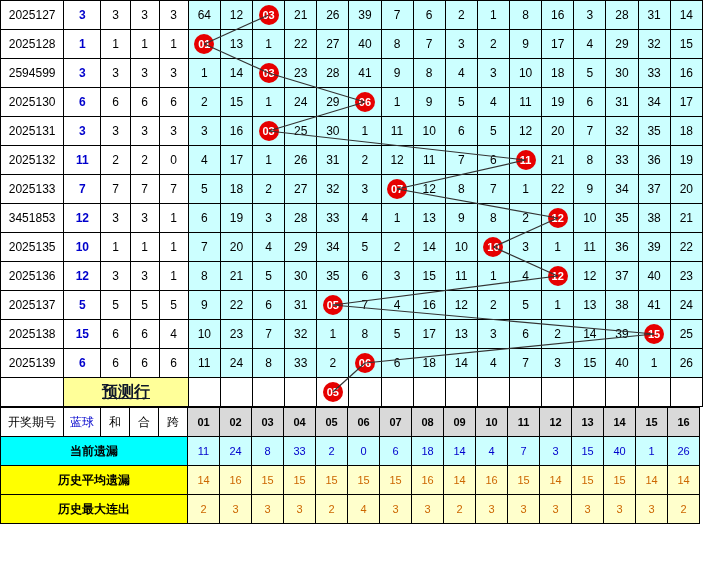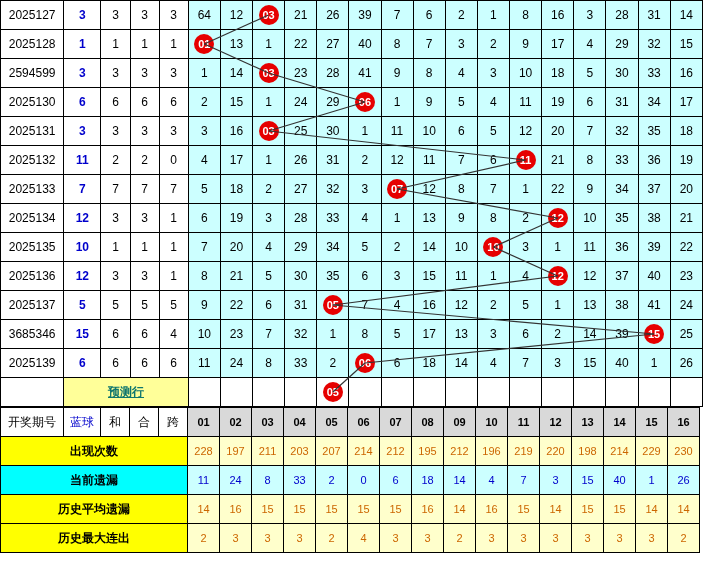--- a/index.html
+++ b/index.html
@@ -12,21 +12,21 @@
   .c-issue{width:62px;background:#fff;font-size:12px;}
   .c-blue{width:36px;background:#fff;color:#0000cc;font-weight:bold;}
   .c-he{width:28px;background:#fff;}
   .c-ge{width:28px;background:#fff;}
   .c-kua{width:28px;background:#fff;}
   .c-num{width:31px;background:#ccffff;}
   .ball{
     display:inline-block;width:20px;height:20px;line-height:20px;border-radius:50%;
     background:#e60000;color:#fff;font-weight:bold;font-size:11px;
   }
-  .pred-label{background:#ffff99;color:#0f766e;font-weight:bold;font-size:12px;text-decoration:underline;}
+  .pred-label{background:#ffff99;color:#0f172a;font-weight:bold;font-size:16px;text-decoration:underline;}
   .blank{background:#fff;}
   
   .hdr{background:#ffffff;font-weight:normal;font-size:12px;}
   .hdr-num{background:#d9d9d9;font-weight:bold;font-size:11px;}
   .row-label{background:#ffff00;font-weight:bold;font-size:12px;}
   .row-label-cyan{background:#00ffff;font-weight:bold;font-size:12px;}
   .v-yellow{background:#ffffcc;color:#cc6600;font-size:11px;}
   .v-cyan{background:#ccffff;color:#0000cc;font-size:11px;}
   #lines{position:absolute;left:0;top:0;pointer-events:none;}
   .rowh{height:29px;}
@@ -193,21 +193,21 @@
           <td class="c-num">8</td>
           <td class="c-num">7</td>
           <td class="c-num">1</td>
           <td class="c-num">22</td>
           <td class="c-num">9</td>
           <td class="c-num">34</td>
           <td class="c-num">37</td>
           <td class="c-num">20</td>
         </tr>
         <tr class="rowh">
-          <td class="c-issue">2025134</td>
+          <td class="c-issue">3451853</td>
           <td class="c-blue">12</td>
           <td class="c-he">3</td>
           <td class="c-ge">3</td>
           <td class="c-kua">1</td>
           <td class="c-num">6</td>
           <td class="c-num">19</td>
           <td class="c-num">3</td>
           <td class="c-num">28</td>
           <td class="c-num">33</td>
           <td class="c-num">4</td>
@@ -285,21 +285,21 @@
           <td class="c-num">12</td>
           <td class="c-num">2</td>
           <td class="c-num">5</td>
           <td class="c-num">1</td>
           <td class="c-num">13</td>
           <td class="c-num">38</td>
           <td class="c-num">41</td>
           <td class="c-num">24</td>
         </tr>
         <tr class="rowh">
-          <td class="c-issue">3685346</td>
+          <td class="c-issue">2025138</td>
           <td class="c-blue">15</td>
           <td class="c-he">6</td>
           <td class="c-ge">6</td>
           <td class="c-kua">4</td>
           <td class="c-num">10</td>
           <td class="c-num">23</td>
           <td class="c-num">7</td>
           <td class="c-num">32</td>
           <td class="c-num">1</td>
           <td class="c-num">8</td>
@@ -379,39 +379,20 @@
           <td class="c-num hdr-num">09</td>
           <td class="c-num hdr-num">10</td>
           <td class="c-num hdr-num">11</td>
           <td class="c-num hdr-num">12</td>
           <td class="c-num hdr-num">13</td>
           <td class="c-num hdr-num">14</td>
           <td class="c-num hdr-num">15</td>
           <td class="c-num hdr-num">16</td>
         </tr>
         <tr class="rowh">
-          <td colspan="5" class="row-label">出现次数</td>
-          <td class="c-num v-yellow">228</td>
-          <td class="c-num v-yellow">197</td>
-          <td class="c-num v-yellow">211</td>
-          <td class="c-num v-yellow">203</td>
-          <td class="c-num v-yellow">207</td>
-          <td class="c-num v-yellow">214</td>
-          <td class="c-num v-yellow">212</td>
-          <td class="c-num v-yellow">195</td>
-          <td class="c-num v-yellow">212</td>
-          <td class="c-num v-yellow">196</td>
-          <td class="c-num v-yellow">219</td>
-          <td class="c-num v-yellow">220</td>
-          <td class="c-num v-yellow">198</td>
-          <td class="c-num v-yellow">214</td>
-          <td class="c-num v-yellow">229</td>
-          <td class="c-num v-yellow">230</td>
-        </tr>
-        <tr class="rowh">
           <td colspan="5" class="row-label-cyan">当前遗漏</td>
           <td class="c-num v-cyan">11</td>
           <td class="c-num v-cyan">24</td>
           <td class="c-num v-cyan">8</td>
           <td class="c-num v-cyan">33</td>
           <td class="c-num v-cyan">2</td>
           <td class="c-num v-cyan">0</td>
           <td class="c-num v-cyan">6</td>
           <td class="c-num v-cyan">18</td>
           <td class="c-num v-cyan">14</td>

